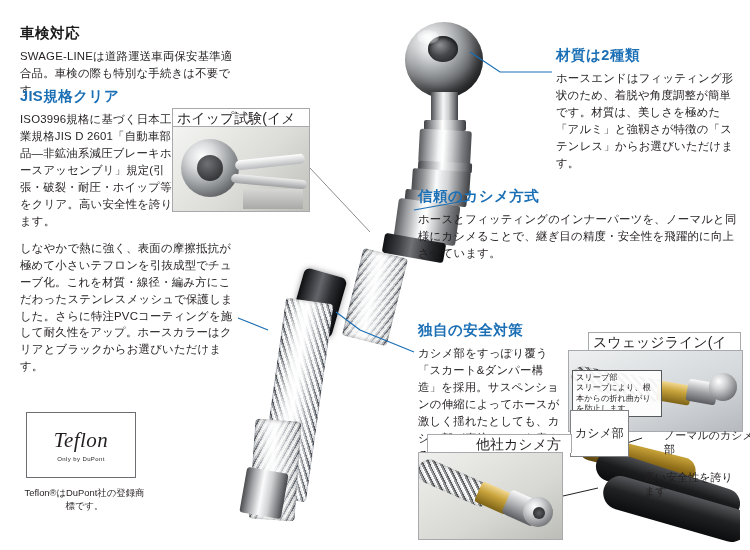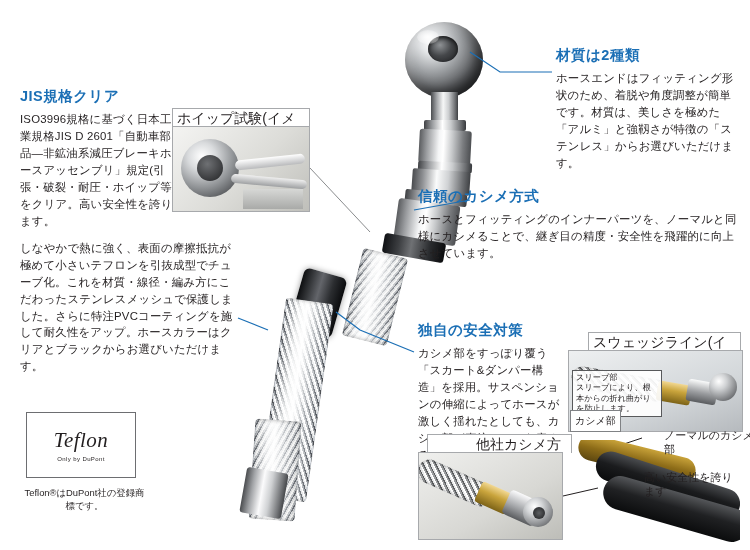--- a/index.html
+++ b/index.html
@@ -110,25 +110,25 @@
   
   #panel-swage { left: 568px; top: 350px; width: 175px; height: 82px; background:#dfe3e6;}
   #cap-swage   { left: 588px; top: 332px; width: 153px; height: 19px; line-height: 16px;}
 
   
   #panel-broken { left: 418px; top: 452px; width: 145px; height: 88px; background:#e7e7e5;}
   #cap-broken   { left: 427px; top: 434px; width: 145px; height: 19px; line-height: 16px; padding-left: 48px;}
 
   
   .mini-label {
-    font-size: 10px;
+    font-size: 12px;
     color: #231f20;
     background: #ffffff;
     border: 1px solid #808285;
-    padding: 3px 4px;
+    padding: 14px 4px;
     box-sizing: border-box;
     white-space: nowrap;
     text-align: center;
   }
   #lbl-sleeve {
     left: 572px; top: 370px; width: 82px;
     font-size: 8.2px; line-height: 1.25;
     background: rgba(255,255,255,0.92);
     border: 1px solid #58595b;
     padding: 2px 3px;
@@ -290,20 +290,24 @@
 
   <div class="abs" style="left:575px;top:440px;width:165px;height:105px;overflow:hidden;">
     <div style="position:absolute;left:2px;top:6px;width:120px;height:26px;border-radius:13px;
          background:linear-gradient(180deg,#c9a33a 0%,#8d6c18 50%,#5d4710 100%);transform:rotate(14deg);"></div>
     <div style="position:absolute;left:18px;top:30px;width:150px;height:30px;border-radius:15px;
          background:linear-gradient(180deg,#4a4c4f 0%,#1b1c1e 45%,#0a0b0c 100%);transform:rotate(18deg);"></div>
     <div style="position:absolute;left:26px;top:52px;width:150px;height:34px;border-radius:17px;
          background:linear-gradient(180deg,#55575a 0%,#202123 45%,#0b0c0d 100%);transform:rotate(16deg);"></div>
   </div>
 
+  <div class="abs blk" id="blk-shaken">
+    <div class="head dark">車検対応</div>
+    <div class="body-text">SWAGE-LINEは道路運送車両保安基準適合品。車検の際も特別な手続きは不要です。</div>
+  </div>
 
   <div class="abs blk" id="blk-jis">
     <div class="head blue">JIS規格クリア</div>
     <div class="body-text">ISO3996規格に基づく日本工業規格JIS D 2601「自動車部品—非鉱油系減圧ブレーキホースアッセンブリ」規定(引張・破裂・耐圧・ホイップ等)をクリア。高い安全性を誇ります。</div>
   </div>
 
   <div class="abs blk" id="blk-3layer">
     <div class="body-text">しなやかで熱に強く、表面の摩擦抵抗が極めて小さいテフロンを引抜成型でチューブ化。これを材質・線径・編み方にこだわったステンレスメッシュで保護しました。さらに特注PVCコーティングを施して耐久性をアップ。ホースカラーはクリアとブラックからお選びいただけます。</div>
   </div>
 

